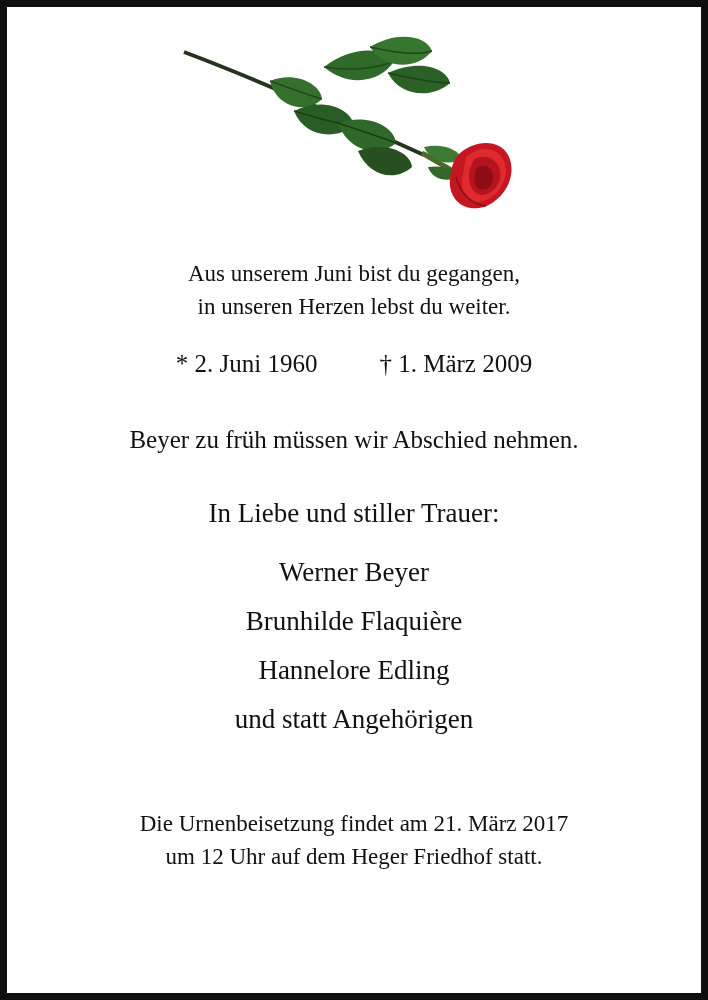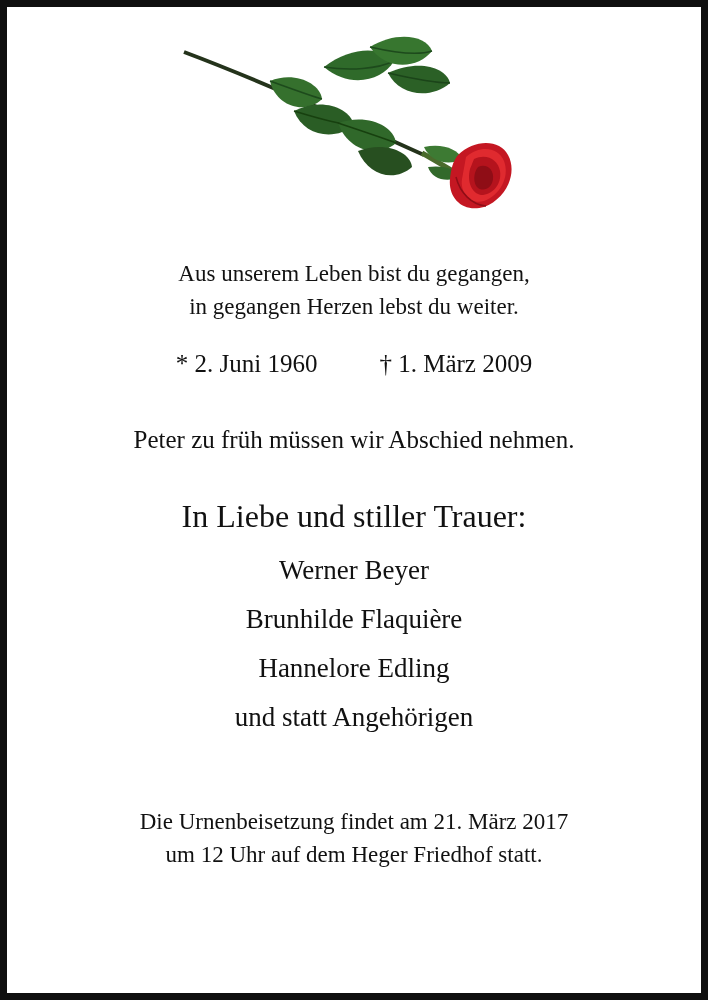--- a/index.html
+++ b/index.html
@@ -78,22 +78,22 @@
     font-size: 25px;
     text-align: center;
     color: #111111;
   }
 
   .mourners {
     margin-top: 44px;
     text-align: center;
   }
   .mourners .lead {
-    font-size: 32px;
-    margin-bottom: 22px;
+    font-size: 27px;
+    margin-bottom: 30px;
   }
   .mourners .person {
     font-size: 27px;
     line-height: 1.0;
     margin-bottom: 22px;
   }
   .mourners .person:last-child { margin-bottom: 0; }
 
   .funeral {
     margin-top: 74px;
@@ -143,31 +143,31 @@
         <path d="M300 132 C 312 126, 324 132, 326 144 C 328 158, 318 168, 307 168 C 297 166, 293 154, 296 142 Z" fill="#b5131d"></path>
         <path d="M304 140 C 313 136, 320 143, 319 152 C 318 161, 310 165, 304 161 C 299 157, 299 146, 304 140 Z" fill="#8f0d16"></path>
         <path d="M282 150 C 286 166, 298 178, 312 179" stroke="#8f0d16" stroke-width="1.5" fill="none"></path>
       </g>
     </svg>
   </div>
 
   <div class="inner">
 
     <div class="verse">
-      <div>Aus unserem Leben bist du gegangen,</div>
-      <div>in gegangen Herzen lebst du weiter.</div>
+      <div>Aus unserem Juni bist du gegangen,</div>
+      <div>in unseren Herzen lebst du weiter.</div>
     </div>
 
 
     <div class="dates">
       <div class="date-item">* 2. Juni 1960</div>
       <div class="date-item">† 1. März 2009</div>
     </div>
 
-    <div class="farewell">Peter zu früh müssen wir Abschied nehmen.</div>
+    <div class="farewell">Beyer zu früh müssen wir Abschied nehmen.</div>
 
     <div class="mourners">
       <div class="lead">In Liebe und stiller Trauer:</div>
       <div class="person">Werner Beyer</div>
       <div class="person">Brunhilde Flaquière</div>
       <div class="person">Hannelore Edling</div>
       <div class="person">und statt Angehörigen</div>
     </div>
 
     <div class="funeral">

